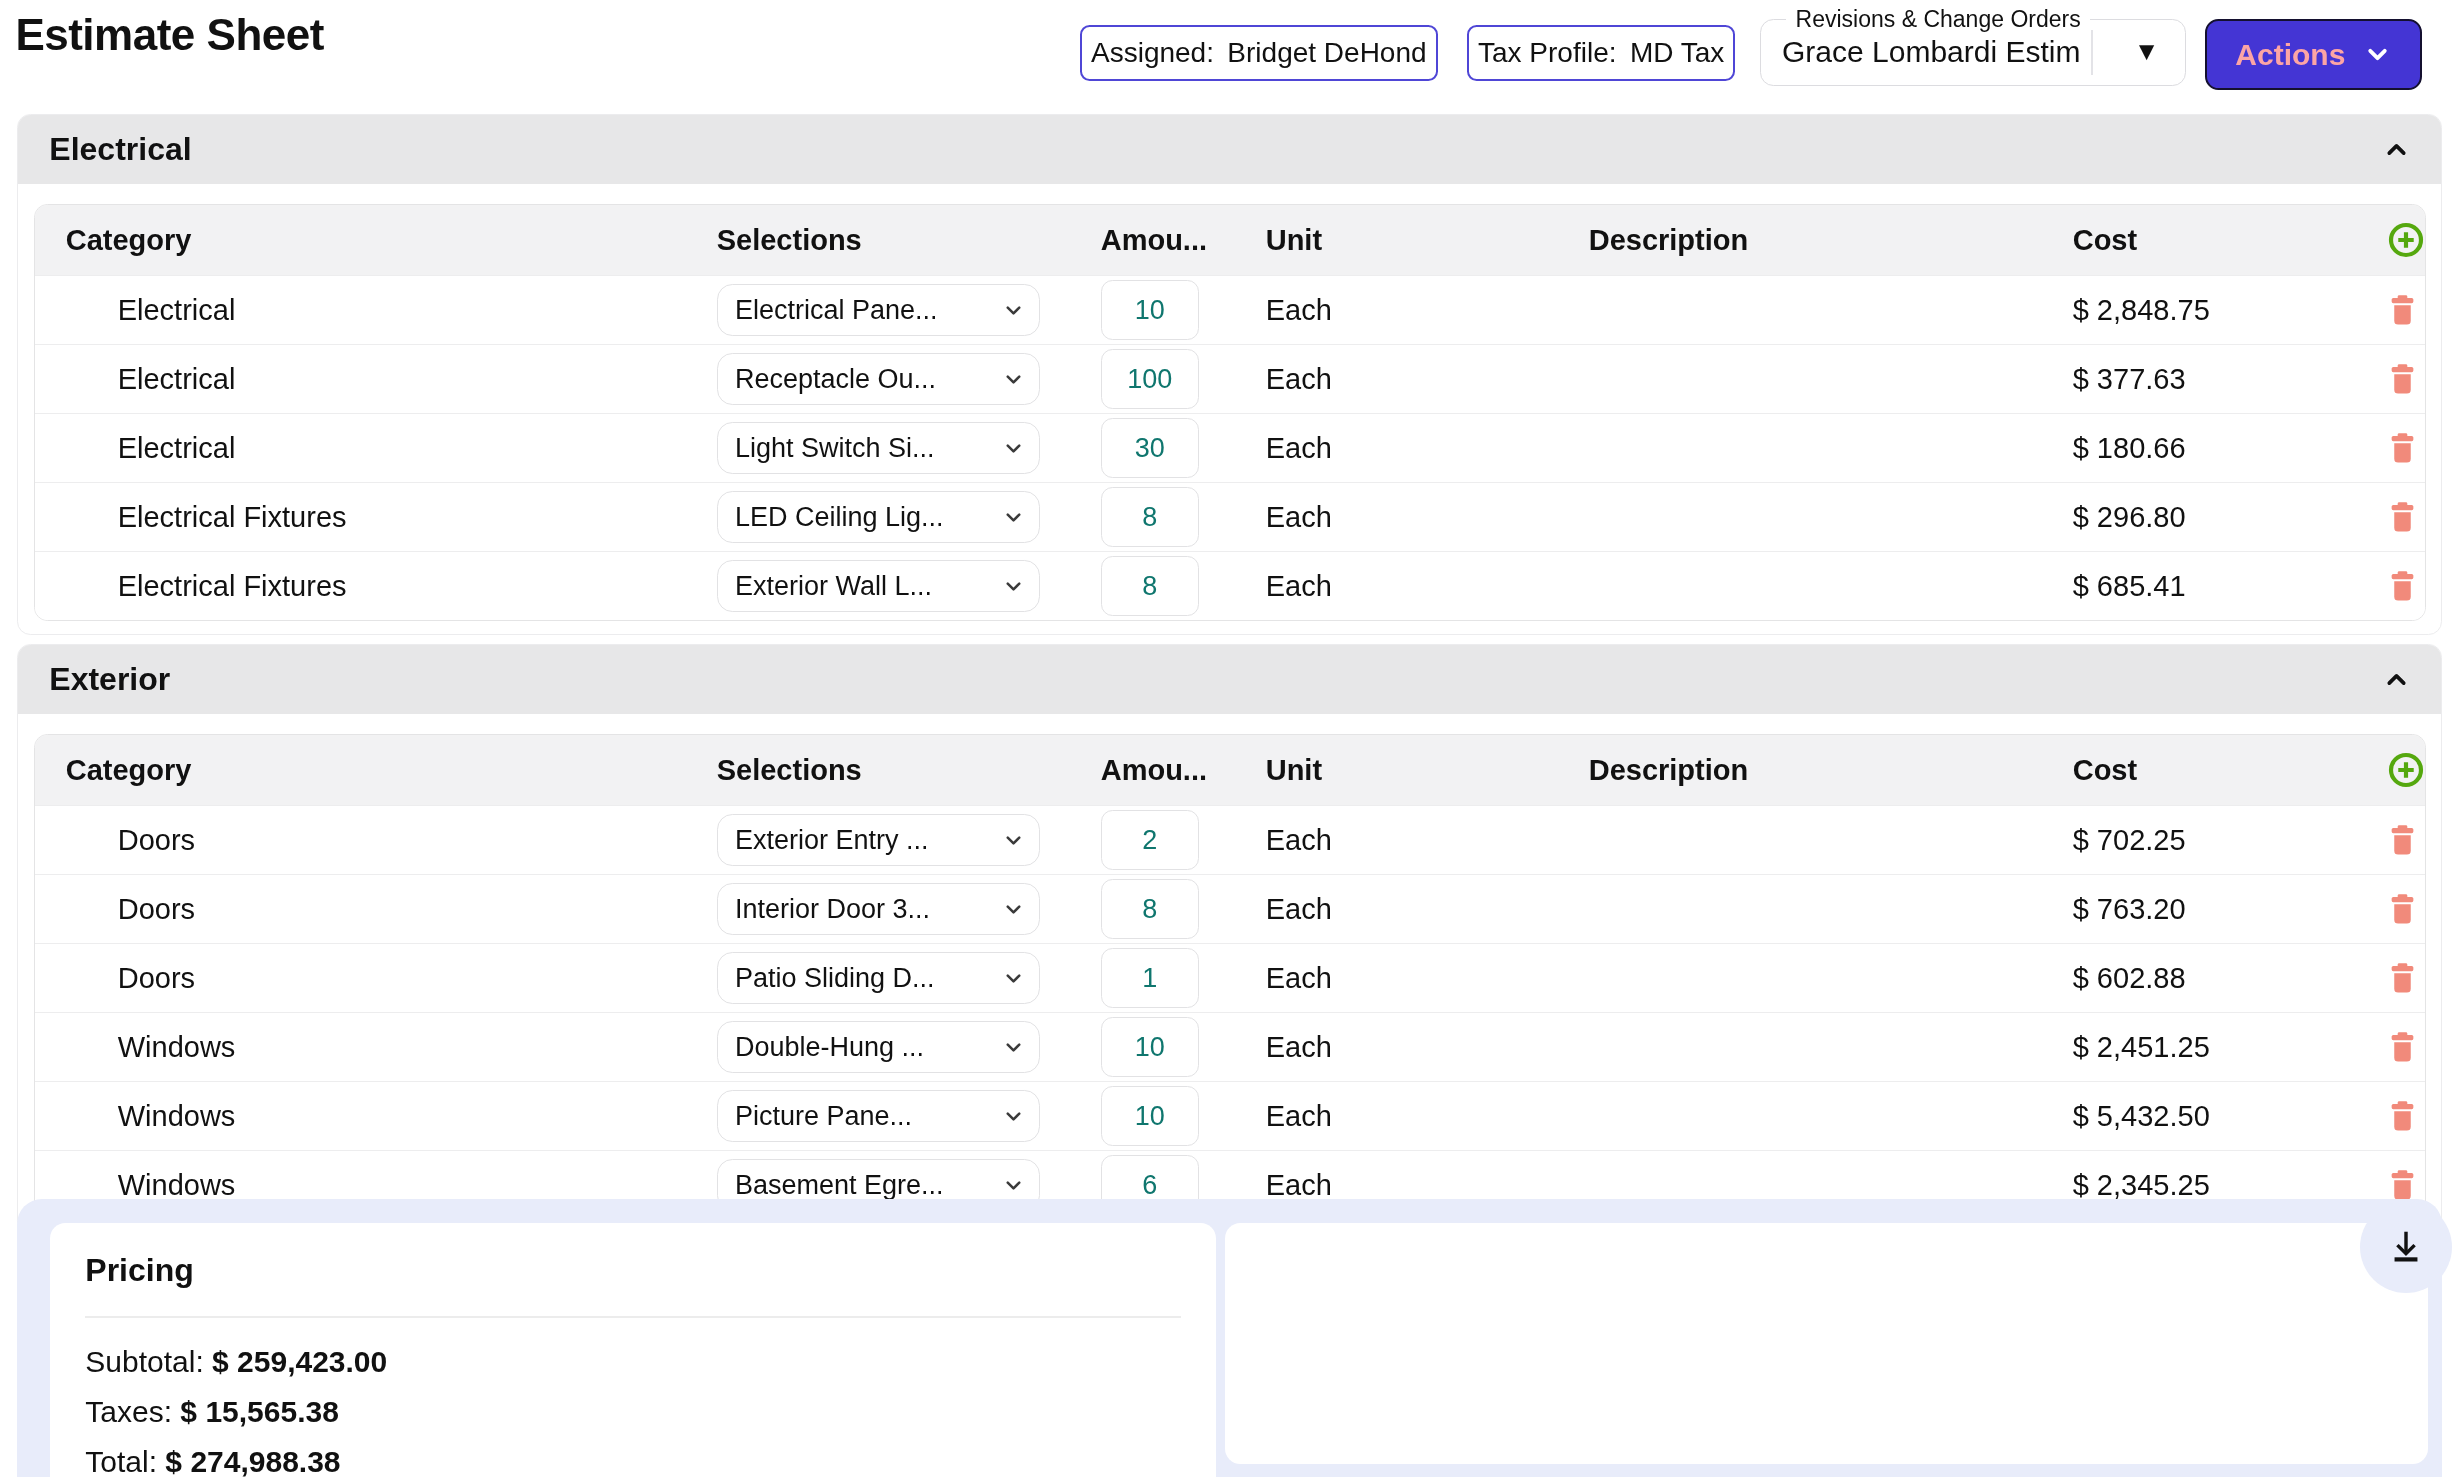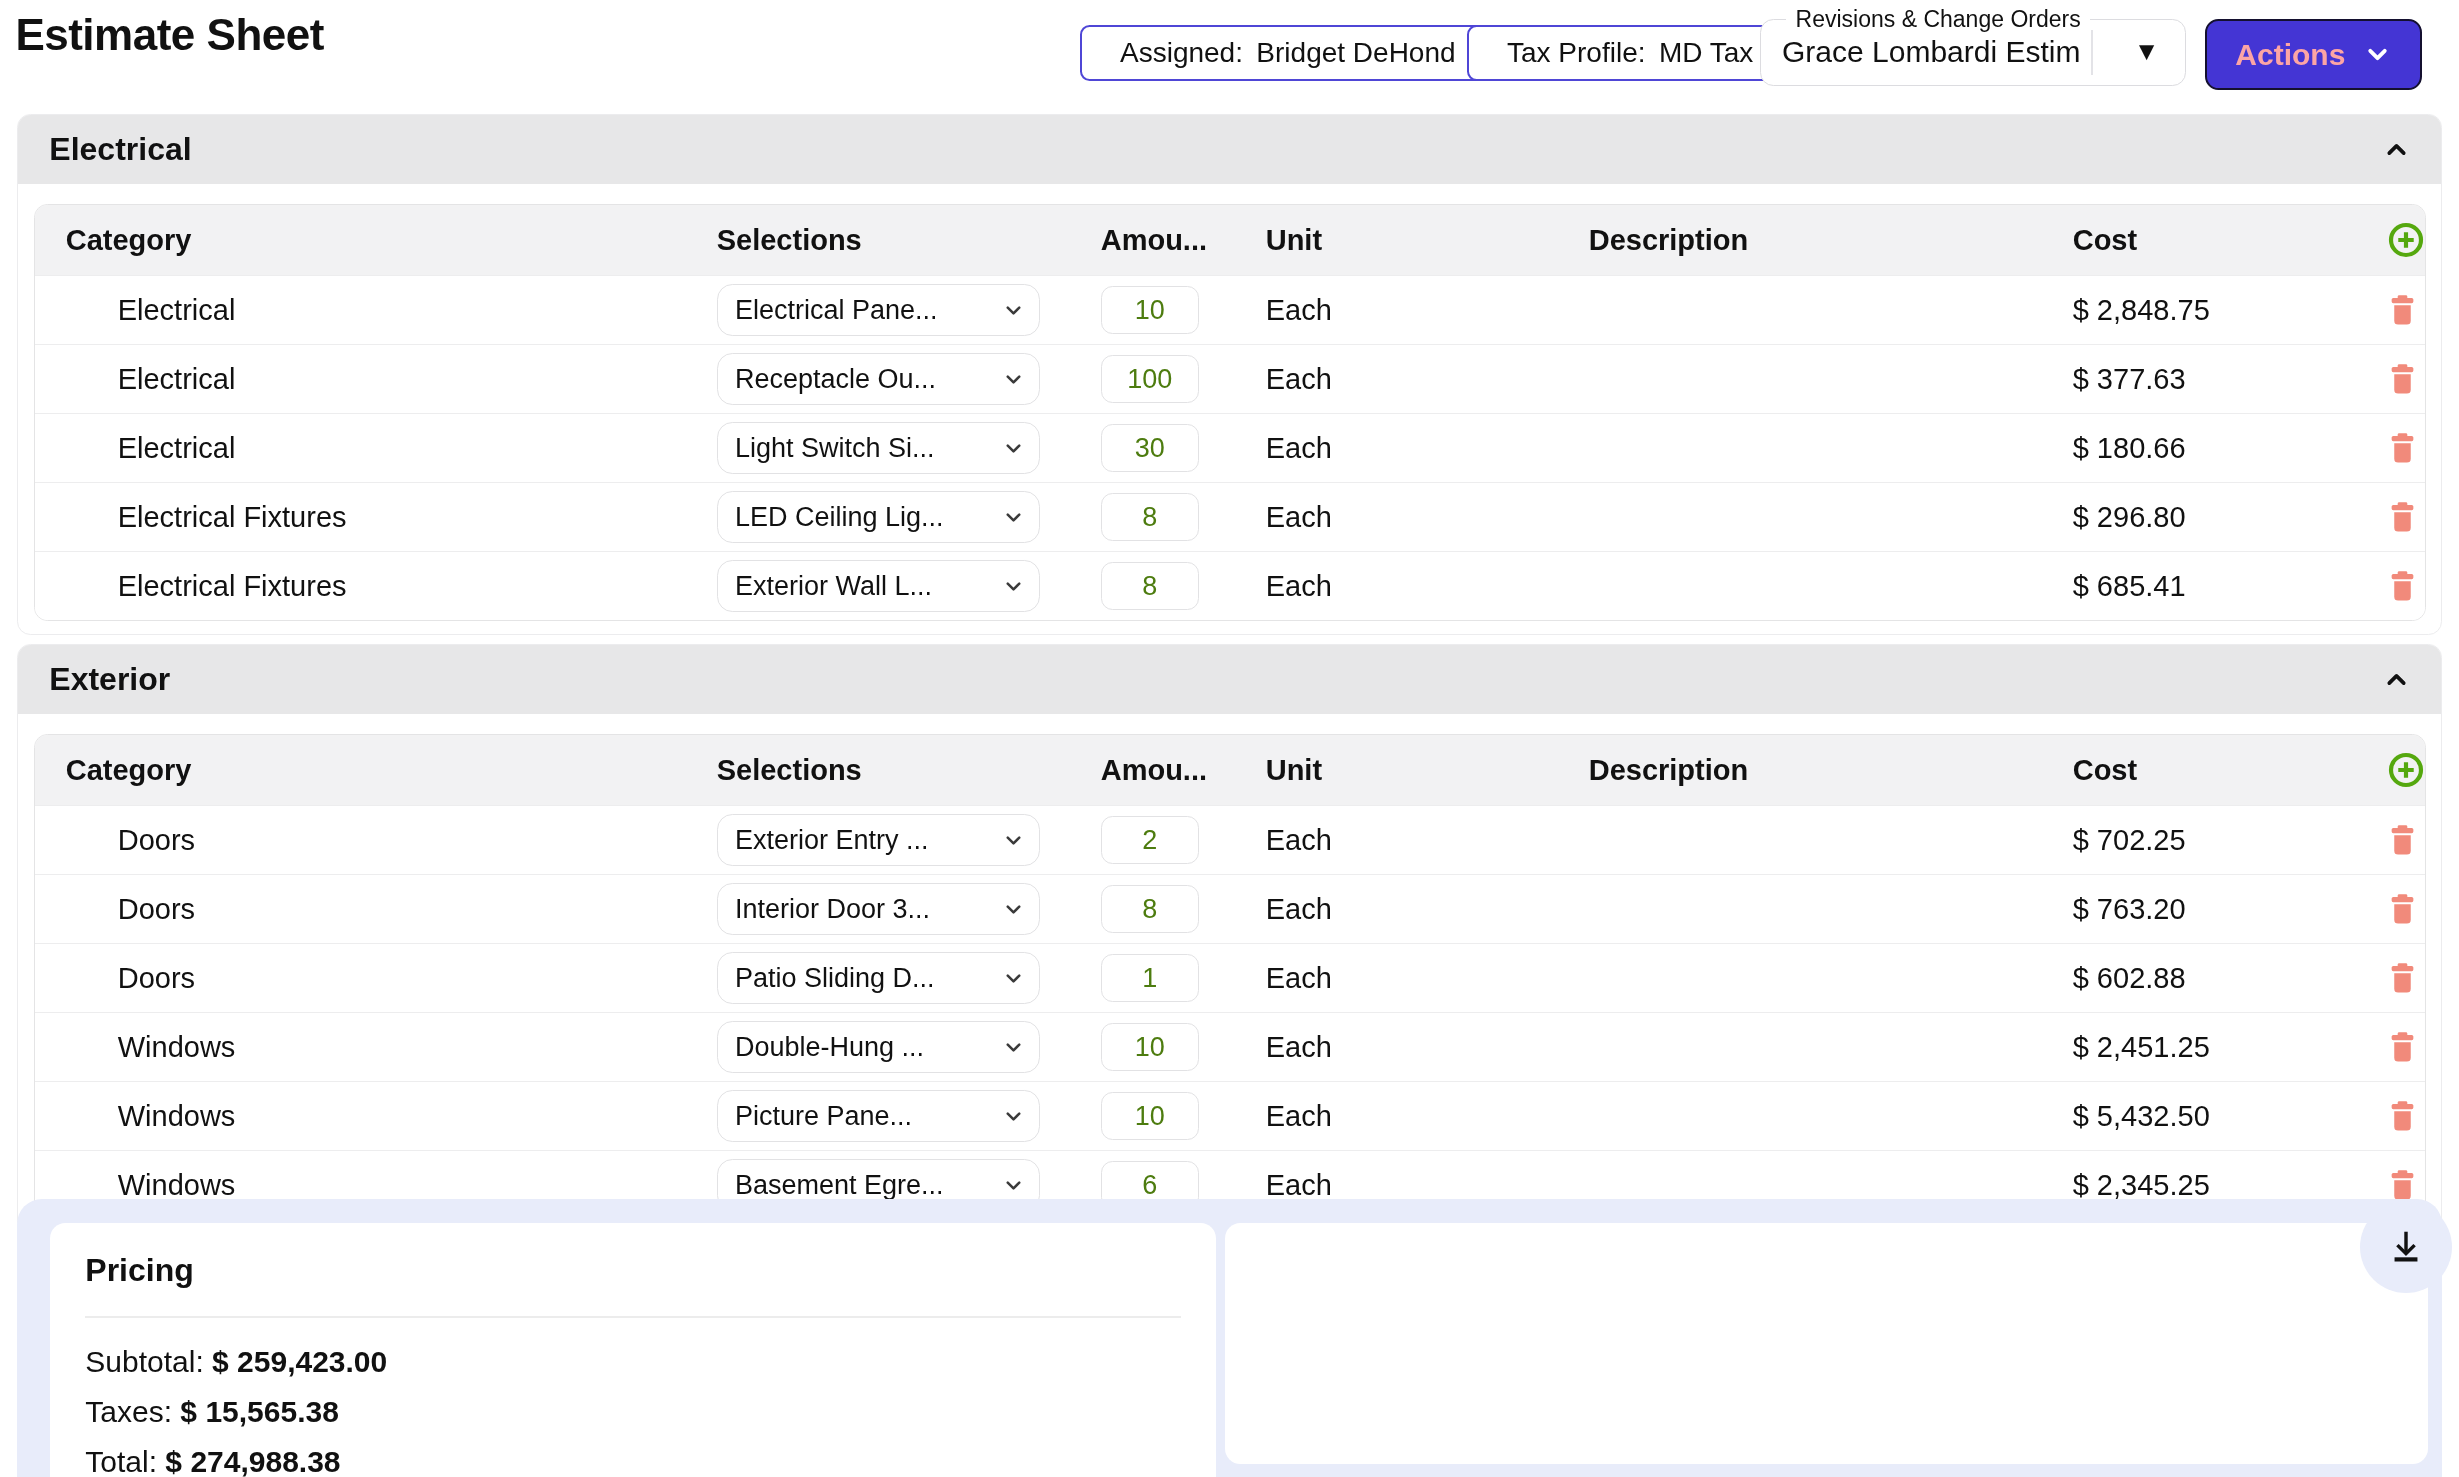--- a/index.html
+++ b/index.html
@@ -7,21 +7,21 @@
   body {
     width:2459px; height:1478px; overflow:hidden; position:relative;
     background:#ffffff; color:#111111;
     font-family:"Liberation Sans", sans-serif;
   }
   
   .page-title { position:absolute; left:15.4px; top:9.6px; margin:0;
     font-size:44px; font-weight:700; letter-spacing:-0.5px; }
   .chip { position:absolute; top:25px; height:56px; background:#fff;
     border:2.4px solid #4f46d6; border-radius:9.6px;
-    display:flex; align-items:center; gap:13.4px; padding:0 38px; font-size:28px; }
+    display:flex; align-items:center; gap:13.4px; padding:0 9px; font-size:28px; }
   .chip-assigned { left:1080px; }
   .chip-tax { left:1467px; }
   .rev { position:absolute; left:1760px; top:19px; width:426px; height:67px;
     background:#fff; border:1.9px solid #dcdce0; border-radius:13.4px; cursor:pointer; }
   .rev-label { position:absolute; left:25px; top:-14.4px; background:#fff;
     padding:0 9.6px; font-size:23px; white-space:nowrap; }
   .rev-value { position:absolute; left:21px; top:0; height:63px; width:298px;
     overflow:hidden; white-space:nowrap; display:flex; align-items:center; font-size:30px; }
   .rev-div { position:absolute; left:330px; top:9.6px; bottom:9.6px; width:1.9px; background:#e3e3e7; }
   .rev-caret { position:absolute; left:352px; top:0; height:63px; width:67px;
@@ -48,22 +48,22 @@
   .c-sel  { width:384px; }
   .c-amt  { width:165px; }
   .c-unit { width:323px; font-size:29px; }
   .c-desc { width:484px; font-size:29px; }
   .c-cost { width:313px; font-size:29px; }
   .c-act  { flex:1; display:flex; justify-content:flex-end; padding-right:21px; }
   .sel-btn { width:323px; height:52px; background:#fff; border:1.9px solid #e2e2e4;
     border-radius:15.4px; display:flex; align-items:center; justify-content:space-between;
     padding:0 13.4px 0 17.3px; font-family:inherit; font-size:27px; color:#111; cursor:pointer; }
   .sel-btn span { white-space:nowrap; overflow:hidden; }
-  .amt-input { width:98px; height:48px; border:1.9px solid #e2e2e4; border-radius:11.5px;
-    text-align:center; font-family:inherit; font-size:27px; color:#4d7c0f; background:#fff; }
+  .amt-input { width:98px; height:60px; border:1.9px solid #e2e2e4; border-radius:11.5px;
+    text-align:center; font-family:inherit; font-size:27px; color:#0f766e; background:#fff; }
   .icon-btn { background:none; border:none; padding:0; cursor:pointer; display:flex; }
   
   .overlay { position:absolute; left:17.3px; top:1199px; width:2425px; height:279px;
     background:#e8ecfa; border-radius:25px 25px 0 0;padding-left:20px; }
   .pricing-card { position:absolute; left:33px; top:24px; width:1166px; height:394px;
     background:#fff; border-radius:15.4px; padding:29px 35px; }
   .pricing-card h3 { margin:0 0 27px; font-size:32px; font-weight:600; }
   .p-div { height:1.9px; background:#ececec; margin:0 0 27px; }
   .pline { margin:0 0 16.3px; font-size:30px; }
   .pline b { font-weight:700; }

